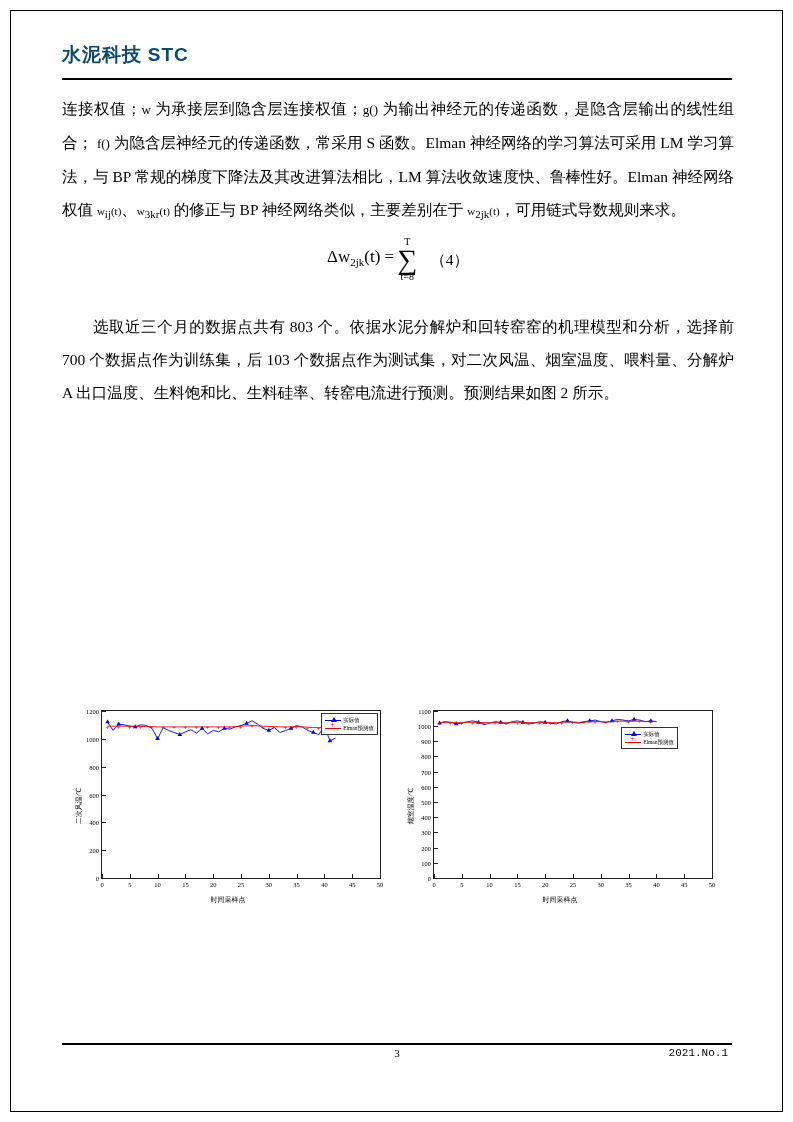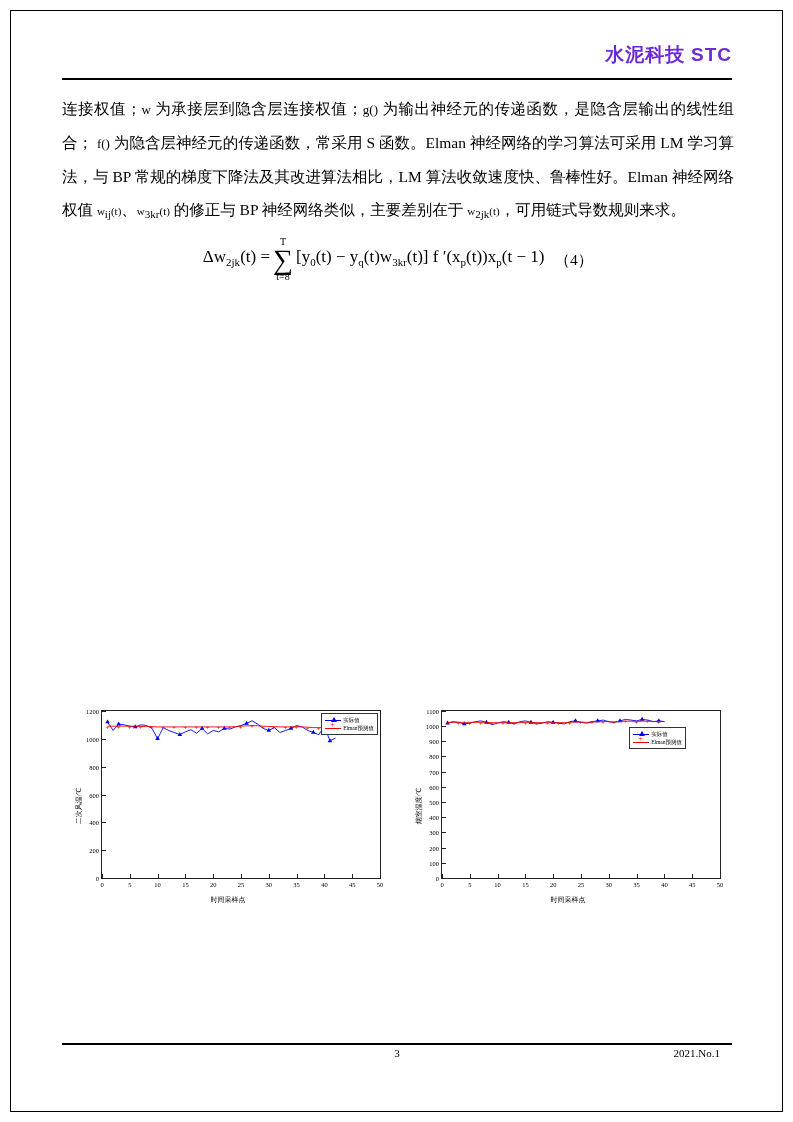--- a/index.html
+++ b/index.html
@@ -27,25 +27,25 @@
     height: 1102px;
     border: 1px solid #000;
     box-sizing: border-box;
     pointer-events: none;
   }
   .header {
     position: absolute;
     left: 62px;
     top: 42px;
     width: 670px;
-    text-align: right;
+    text-align: left;
     font-size: 19px;
     font-weight: bold;
     letter-spacing: 1px;
-    color: #6d28d9;
+    color: #0c4a6e;
   }
   .header .stc {
     font-family: "Liberation Sans", sans-serif;
     font-size: 19px;
   }
   .header-rule {
     position: absolute;
     left: 62px;
     top: 78px;
     width: 670px;
@@ -105,21 +105,21 @@
     margin-left: 10px;
     font-size: 15.5px;
   }
   .charts {
     position: absolute;
     left: 62px;
     top: 697px;
     width: 672px;
     height: 220px;
     display: flex;
-    justify-content: space-between;
+    justify-content: flex-start;
   }
   .chart-box {
     position: relative;
     width: 330px;
     height: 215px;
     background: #ffffff;
     border: 1px solid #ffffff;
   }
   .plot-frame {
     position: absolute;
@@ -250,22 +250,22 @@
     color: #000;
   }
   .footer .pg {
     position: absolute;
     left: 0;
     right: 0;
     text-align: center;
   }
   .footer .issue {
     position: absolute;
-    right: 12px;
-    font-family: Liberation Serif, serif;
+    right: 4px;
+    font-family: Liberation Mono, monospace;
   }
 </style>
 </head>
 <body>
 
 <div class="page">
   <div class="page-border"></div>
 
   <div class="header">
     <span>水泥科技</span>
@@ -277,25 +277,25 @@
     <p class="para">连接权值；<span style="font-size:13px">w</span> 为承接层到隐含层连接权值；<span style="font-size:13px">g()</span> 为输出神经元的传递函数，是隐含层输出的线性组合； <span style="font-size:13px">f()</span> 为隐含层神经元的传递函数，常采用 S 函数。Elman 神经网络的学习算法可采用 LM 学习算法，与 BP 常规的梯度下降法及其改进算法相比，LM 算法收敛速度快、鲁棒性好。Elman 神经网络权值 <span style="font-size:11px">w<span class="sub">ij</span>(t)</span>、<span style="font-size:11px">w<span class="sub">3kr</span>(t)</span> 的修正与 BP 神经网络类似，主要差别在于 <span style="font-size:11px">w<span class="sub">2jk</span>(t)</span>，可用链式导数规则来求。</p>
 
     <div class="formula-row">
       <span class="formula">
         <span>Δw<span class="sub">2jk</span>(t) =</span>
         <span class="sum">
           <span class="lim">T</span>
           <span class="sig">∑</span>
           <span class="lim">t=8</span>
         </span>
-        <span>[y<span class="sub">0</span>(t) − y<span class="sub">q</span>(t)w<span class="sub">3kr</span>(t)] f&nbsp;′(x<span class="sub">p</span>(t))x<span class="sub">p</span>(t − 1)</span>
       </span>
       <span class="fnum">（4）</span>
     </div>
 
+    <p class="para indent" style="margin-top:28px">选取近三个月的数据点共有 803 个。依据水泥分解炉和回转窑窑的机理模型和分析，选择前 700 个数据点作为训练集，后 103 个数据点作为测试集，对二次风温、烟室温度、喂料量、分解炉 A 出口温度、生料饱和比、生料硅率、转窑电流进行预测。预测结果如图 2 所示。</p>
   </div>
 
   <div class="charts">
 
     <div class="chart-box">
       <div class="ylabel">二次风温/℃</div>
       <div class="plot-frame">
         <svg class="series-svg" viewBox="0 0 280 169" preserveAspectRatio="none">
 
           <polyline fill="none" stroke="#0000ee" stroke-width="0.9" points="5.6,11.2 11.2,19.7 16.8,13.3 22.4,14.0 28,15.4 33.6,16.1 39.2,14.0 44.8,14.7 50.4,17.5 56,28.1 61.6,16.8 67.2,19.7 72.8,21.8 78.4,23.9 84,21.1 89.6,18.9 95.2,22.5 100.8,17.6 106.4,23.2 112,19.7 117.6,21.1 123.2,17.6 128.8,18.3 134.4,16.1 140,14.7 145.6,12.6 151.2,9.9 156.8,13.3 162.4,17.6 168,19.7 173.6,16.8 179.2,21.8 184.8,19.7 190.4,17.6 196,14.7 201.6,16.1 207.2,19.7 212.8,21.8 218.4,23.9 224,15.4 229.6,30.2 235.2,27.4"></polyline>

